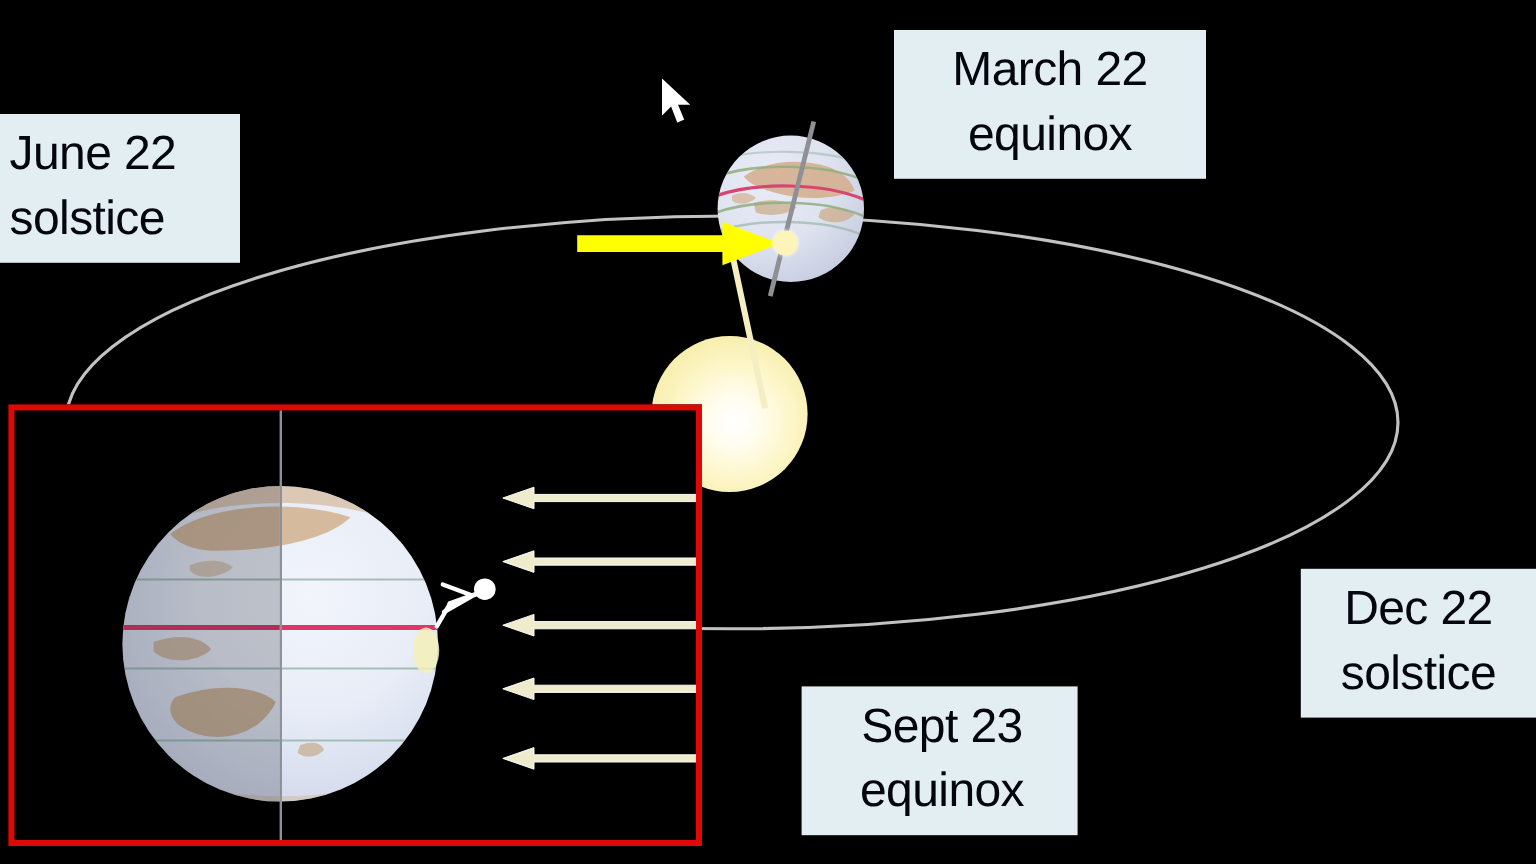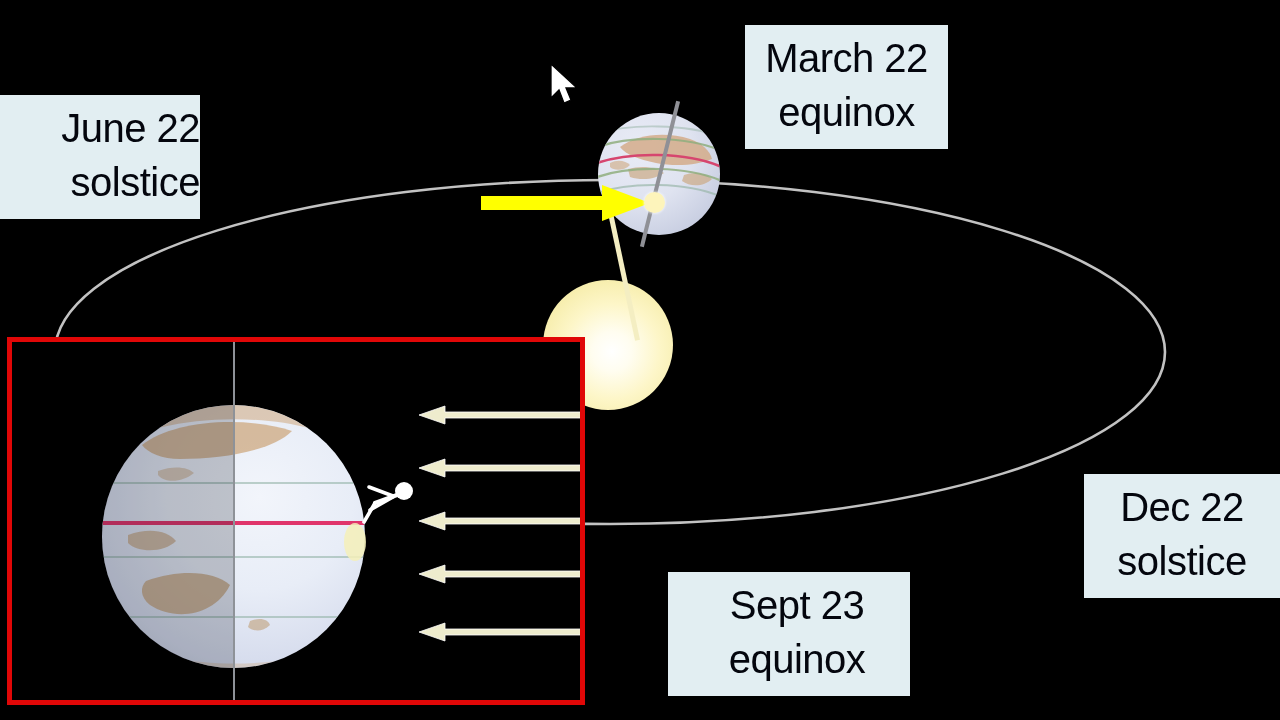--- a/index.html
+++ b/index.html
@@ -20,24 +20,24 @@
     position: absolute;
     background: #e2eef2;
     color: #04060e;
     font-family: "Liberation Sans", sans-serif;
     font-size: 40px;
     line-height: 54px;
     text-align: center;
     white-space: pre-line;
     letter-spacing: -0.5px;
   }
-  #label-june     { left: 0px;    top: 95px;  width: 192px; padding: 6px 0 10px 0; text-align: right; padding-left: 8px; }
-  #label-march    { left: 745px;  top: 25px;  width: 203px; padding: 6px 0 10px 0; }
+  #label-june     { left: 0px;    top: 95px;  width: 192px; padding: 6px 0 10px 0; text-align: left; padding-left: 8px; }
+  #label-march    { left: 745px;  top: 25px;  width: 260px; padding: 6px 0 10px 0; }
   #label-dec      { left: 1084px; top: 450px; width: 196px; padding: 6px 0 10px 0; margin-top: 24px; }
-  #label-sept     { left: 668px;  top: 572px; width: 226px; padding: 6px 0 10px 16px; }
+  #label-sept     { left: 668px;  top: 572px; width: 226px; padding: 6px 0 10px 4px; }
 
   
   #orbit {
     position: absolute;
     left: 0; top: 0;
     width: 1280px; height: 720px;
     pointer-events: none;
   }
 
   

